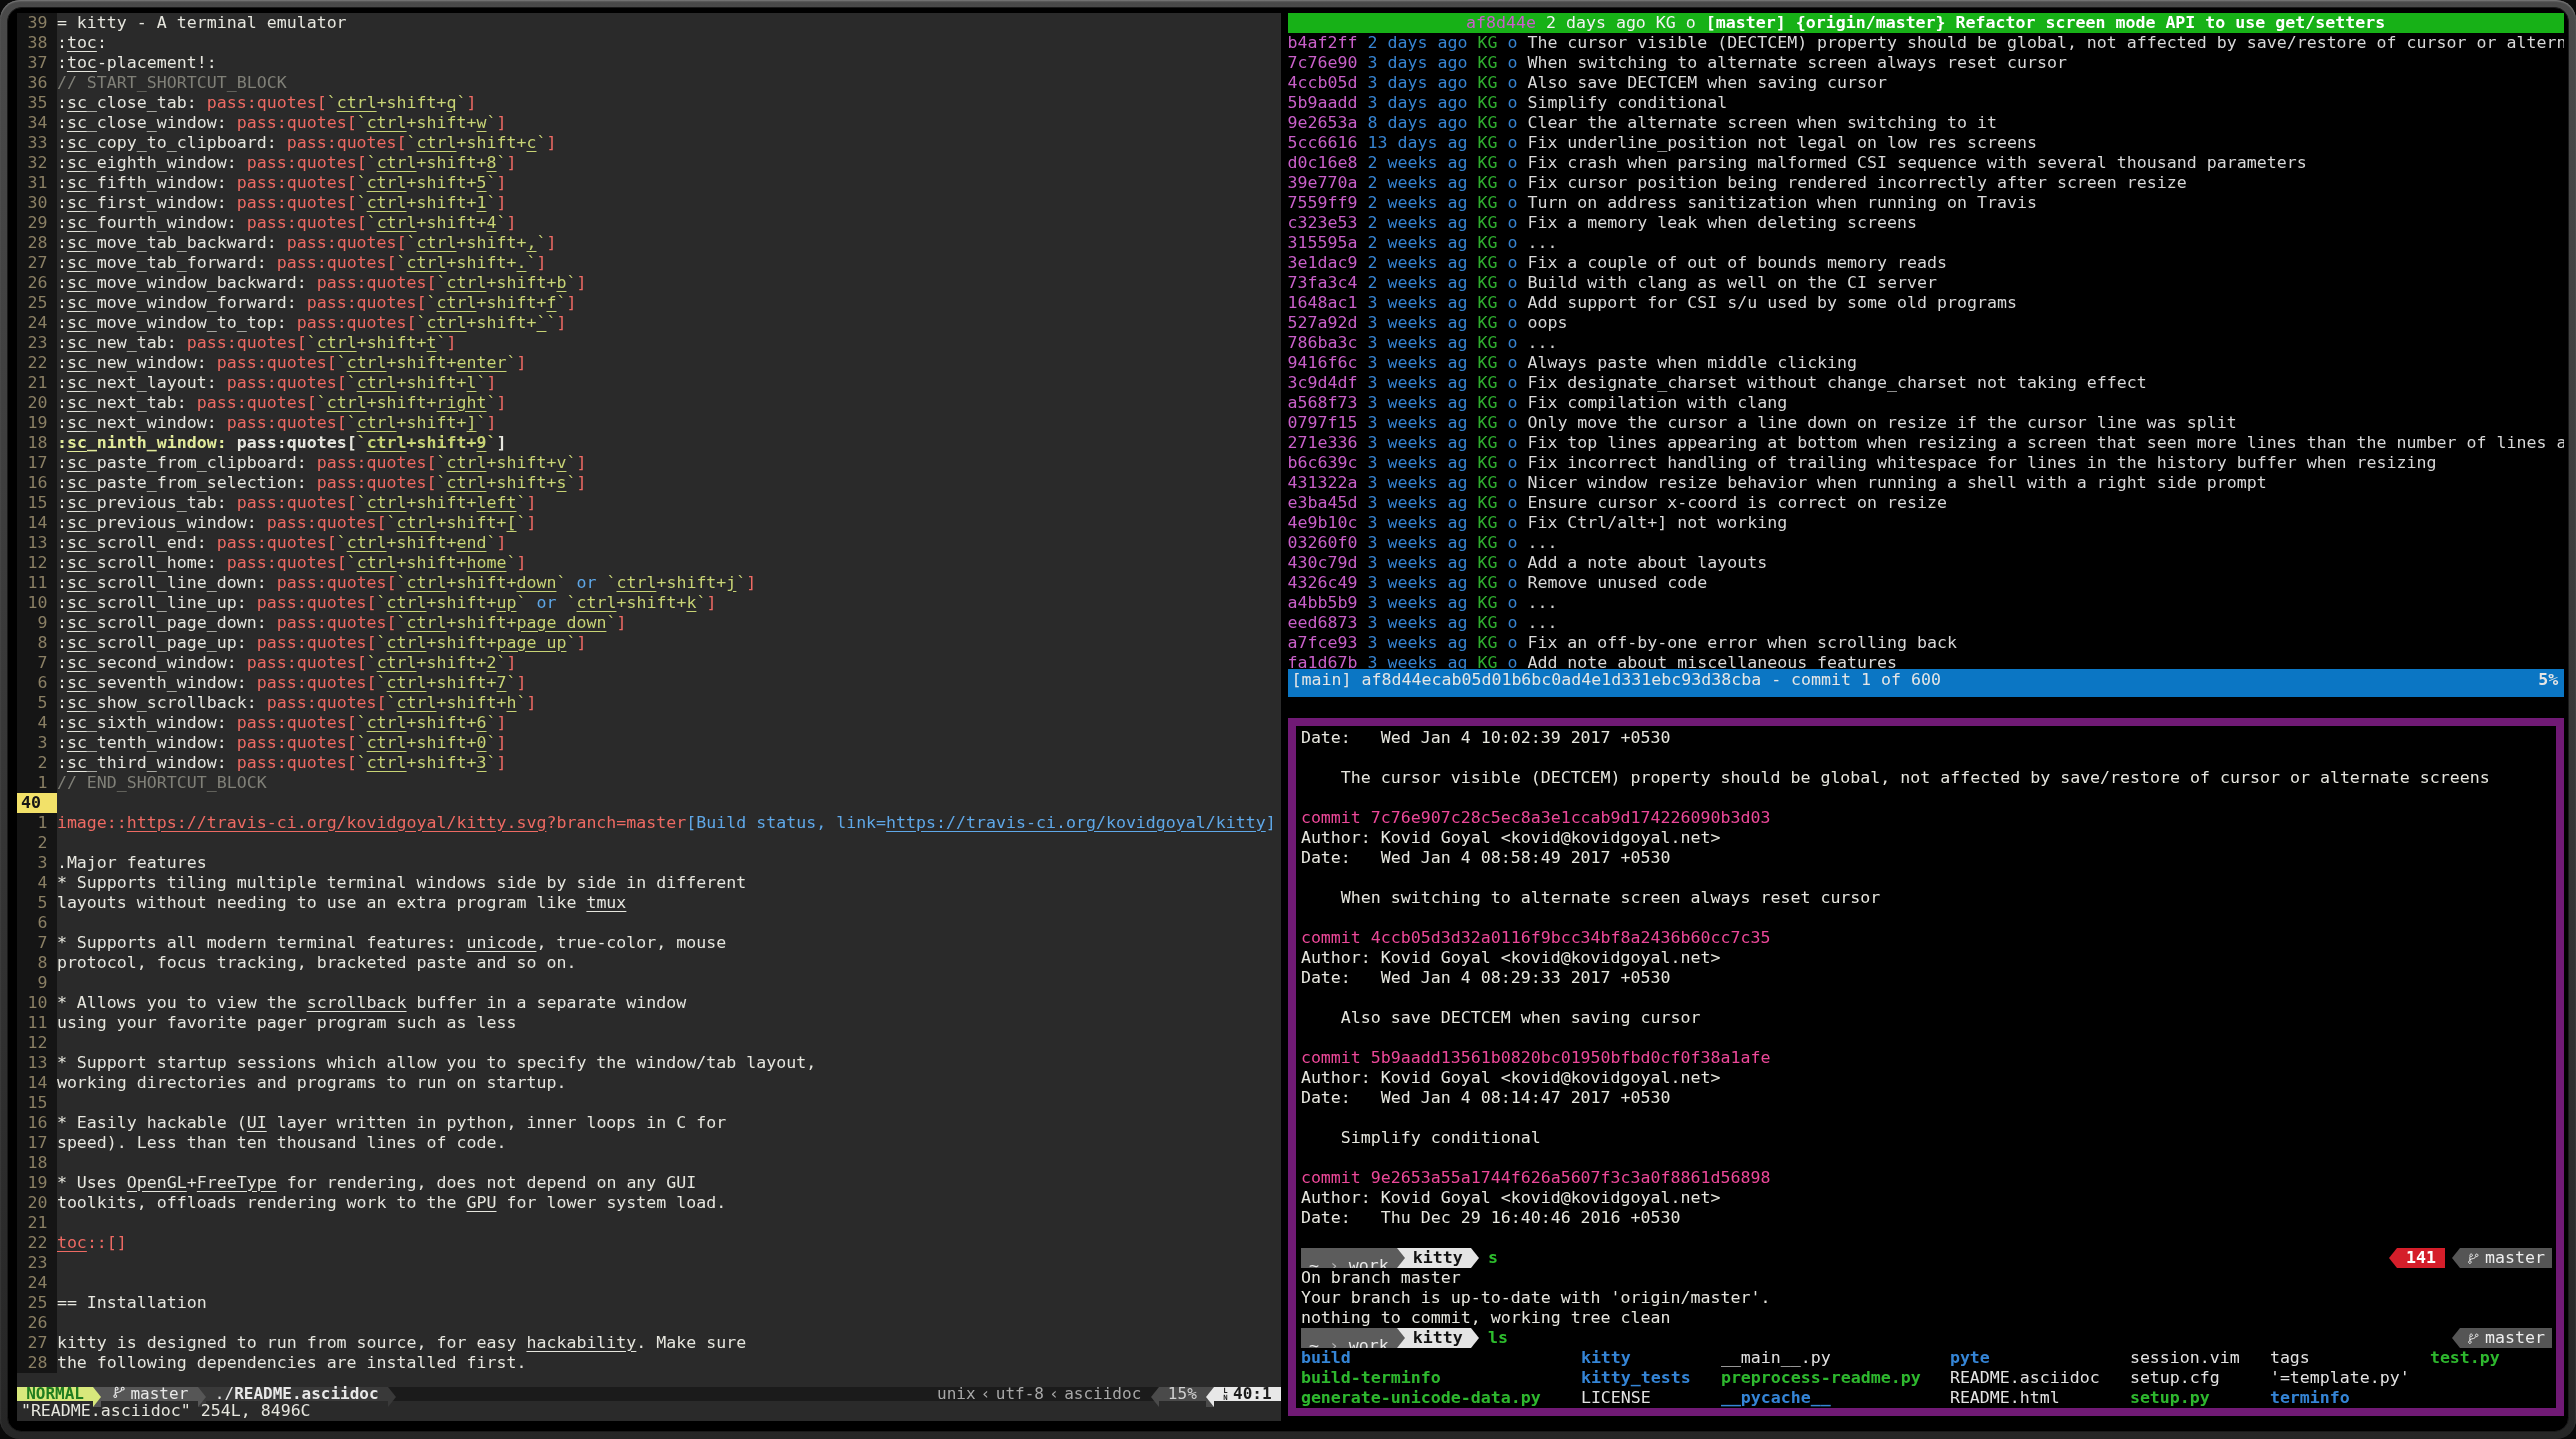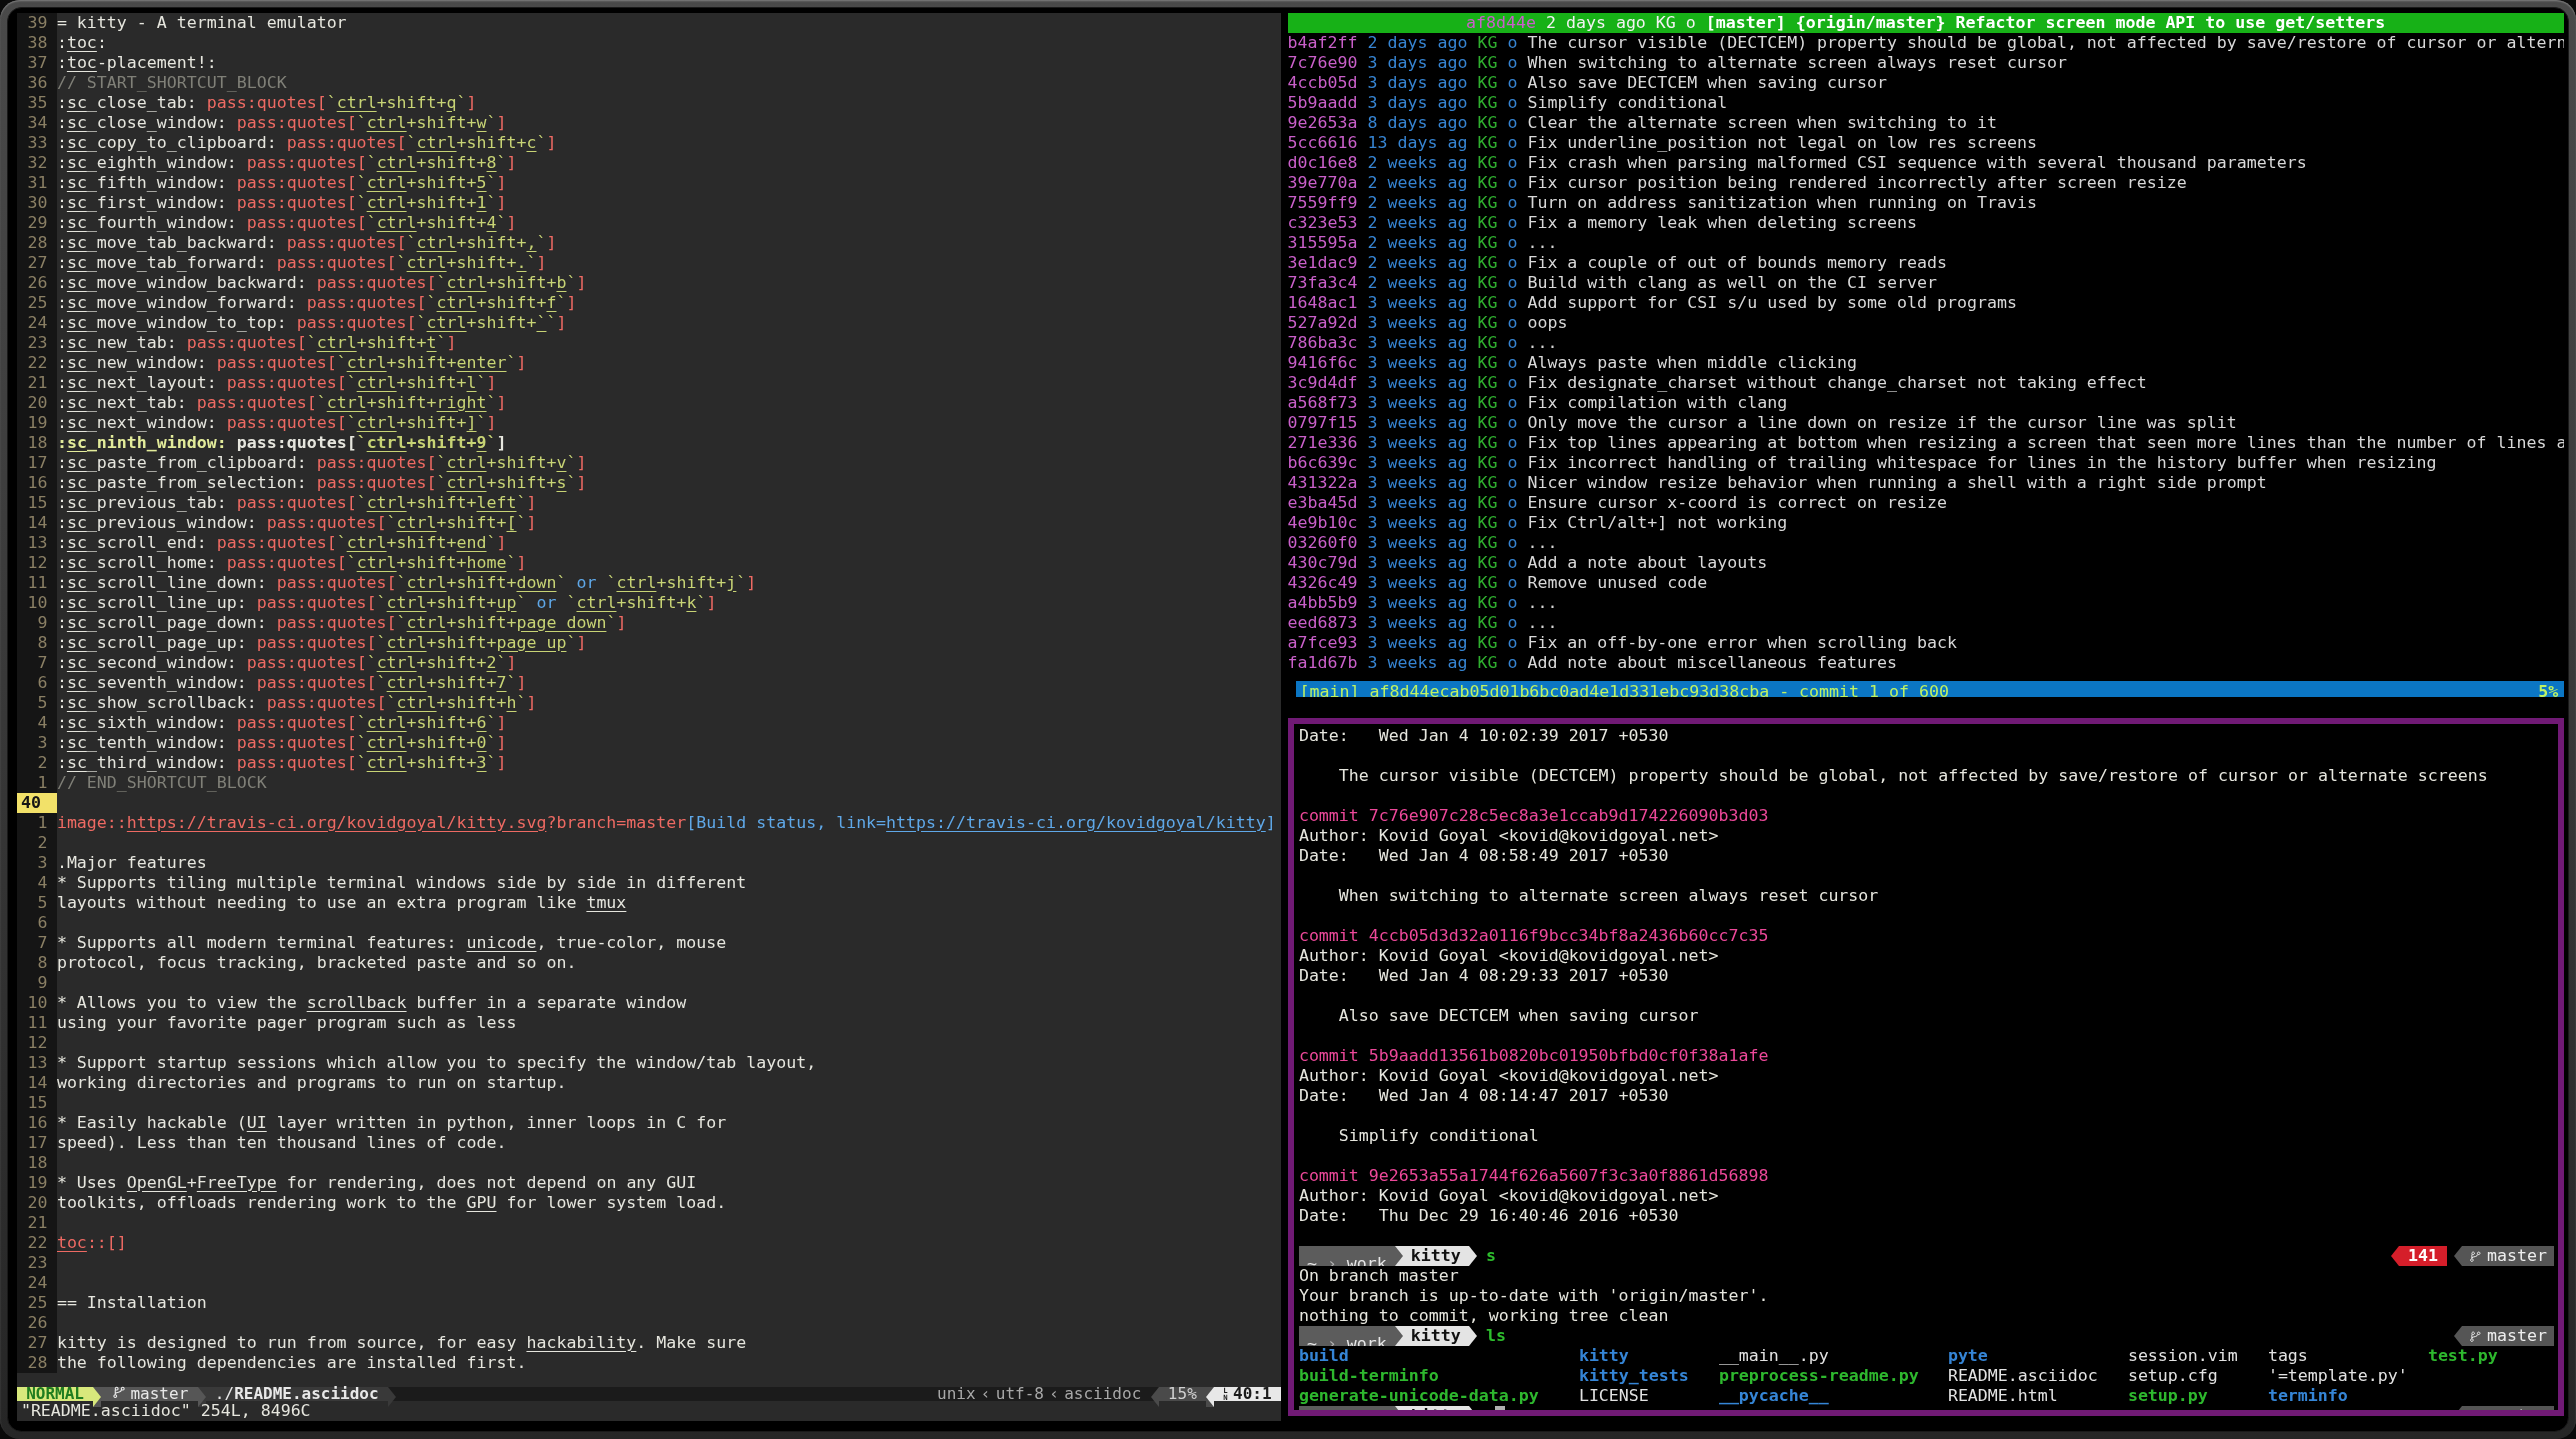--- a/index.html
+++ b/index.html
@@ -27,24 +27,24 @@
   .seg-pos{background:#e8e8e8;color:#1b1b1b;font-weight:bold;}
   .ln-ico{display:flex;flex-direction:column;font-size:7.3px;line-height:7.3px;font-weight:bold;color:#1b1b1b;}
   .vim-msg{position:absolute;left:0;right:0;bottom:0;height:20px;color:#e6e6de;white-space:pre;padding-left:4px;}
   
   .tig-pane{position:absolute;left:1280px;top:5.3px;width:1276px;height:684px;background:#000;overflow:hidden;}
   .trow{height:20px;white-space:pre;overflow:hidden;color:#d8d8d8;}
   .trow .hash{color:#c95fc9}.trow .date{color:#3684d2}.trow .auth{color:#2fae2f}.trow .graph{color:#3684d2}
   .trow.sel{background:#17b117;color:#fff;text-align:center;}
   .trow.sel .date,.trow.sel .auth,.trow.sel .graph{color:#f2f2f2}
   .trow.sel .msg{font-weight:bold}
-  .tig-bar{position:absolute;left:0;right:0;bottom:0;height:16px;background:#0b76c4;color:#bef264;white-space:pre;display:flex;line-height:21px;margin-left:8px;}
+  .tig-bar{position:absolute;left:0;right:0;bottom:0;height:28px;background:#0b76c4;color:#e5e5e5;white-space:pre;display:flex;line-height:21px;}
   .tig-bar .pct{margin-left:auto;padding-right:5.3px;font-weight:bold;}
   
-  .shell-pane{position:absolute;left:1280px;top:710px;width:1276px;height:698px;background:#000;border:6px solid #701a75;box-sizing:border-box;overflow:hidden;padding:2.7px 0 0 5.3px;}
+  .shell-pane{position:absolute;left:1280px;top:710px;width:1276px;height:698px;background:#000;border:8px solid #701a75;box-sizing:border-box;overflow:hidden;padding:2.7px 0 0 5.3px;}
   .srow{height:20px;white-space:pre;overflow:hidden;color:#e2e2e2;position:relative;}
   .commit{color:#ec4899}
   .prompt{display:flex;align-items:stretch;height:20px;}
   .ptri-r{width:0;height:0;border-style:solid;border-width:10px 0 10px 8px;}
   .ptri-l{width:0;height:0;border-style:solid;border-width:10px 8px 10px 0;}
   .pseg1{background:#5c5c5c;color:#e8e8e8;padding:8px 8px;white-space:pre;}
   .pseg1 .chev{color:#b5b5b5;}
   .pseg2{background:#e4e4e4;color:#111;font-weight:bold;padding:0 8px;white-space:pre;}
   .cmd{color:#2dbd2d;font-weight:bold;padding-left:9.3px;white-space:pre;}
   .rprompt{position:absolute;right:4px;top:0;display:flex;align-items:stretch;height:20px;}

